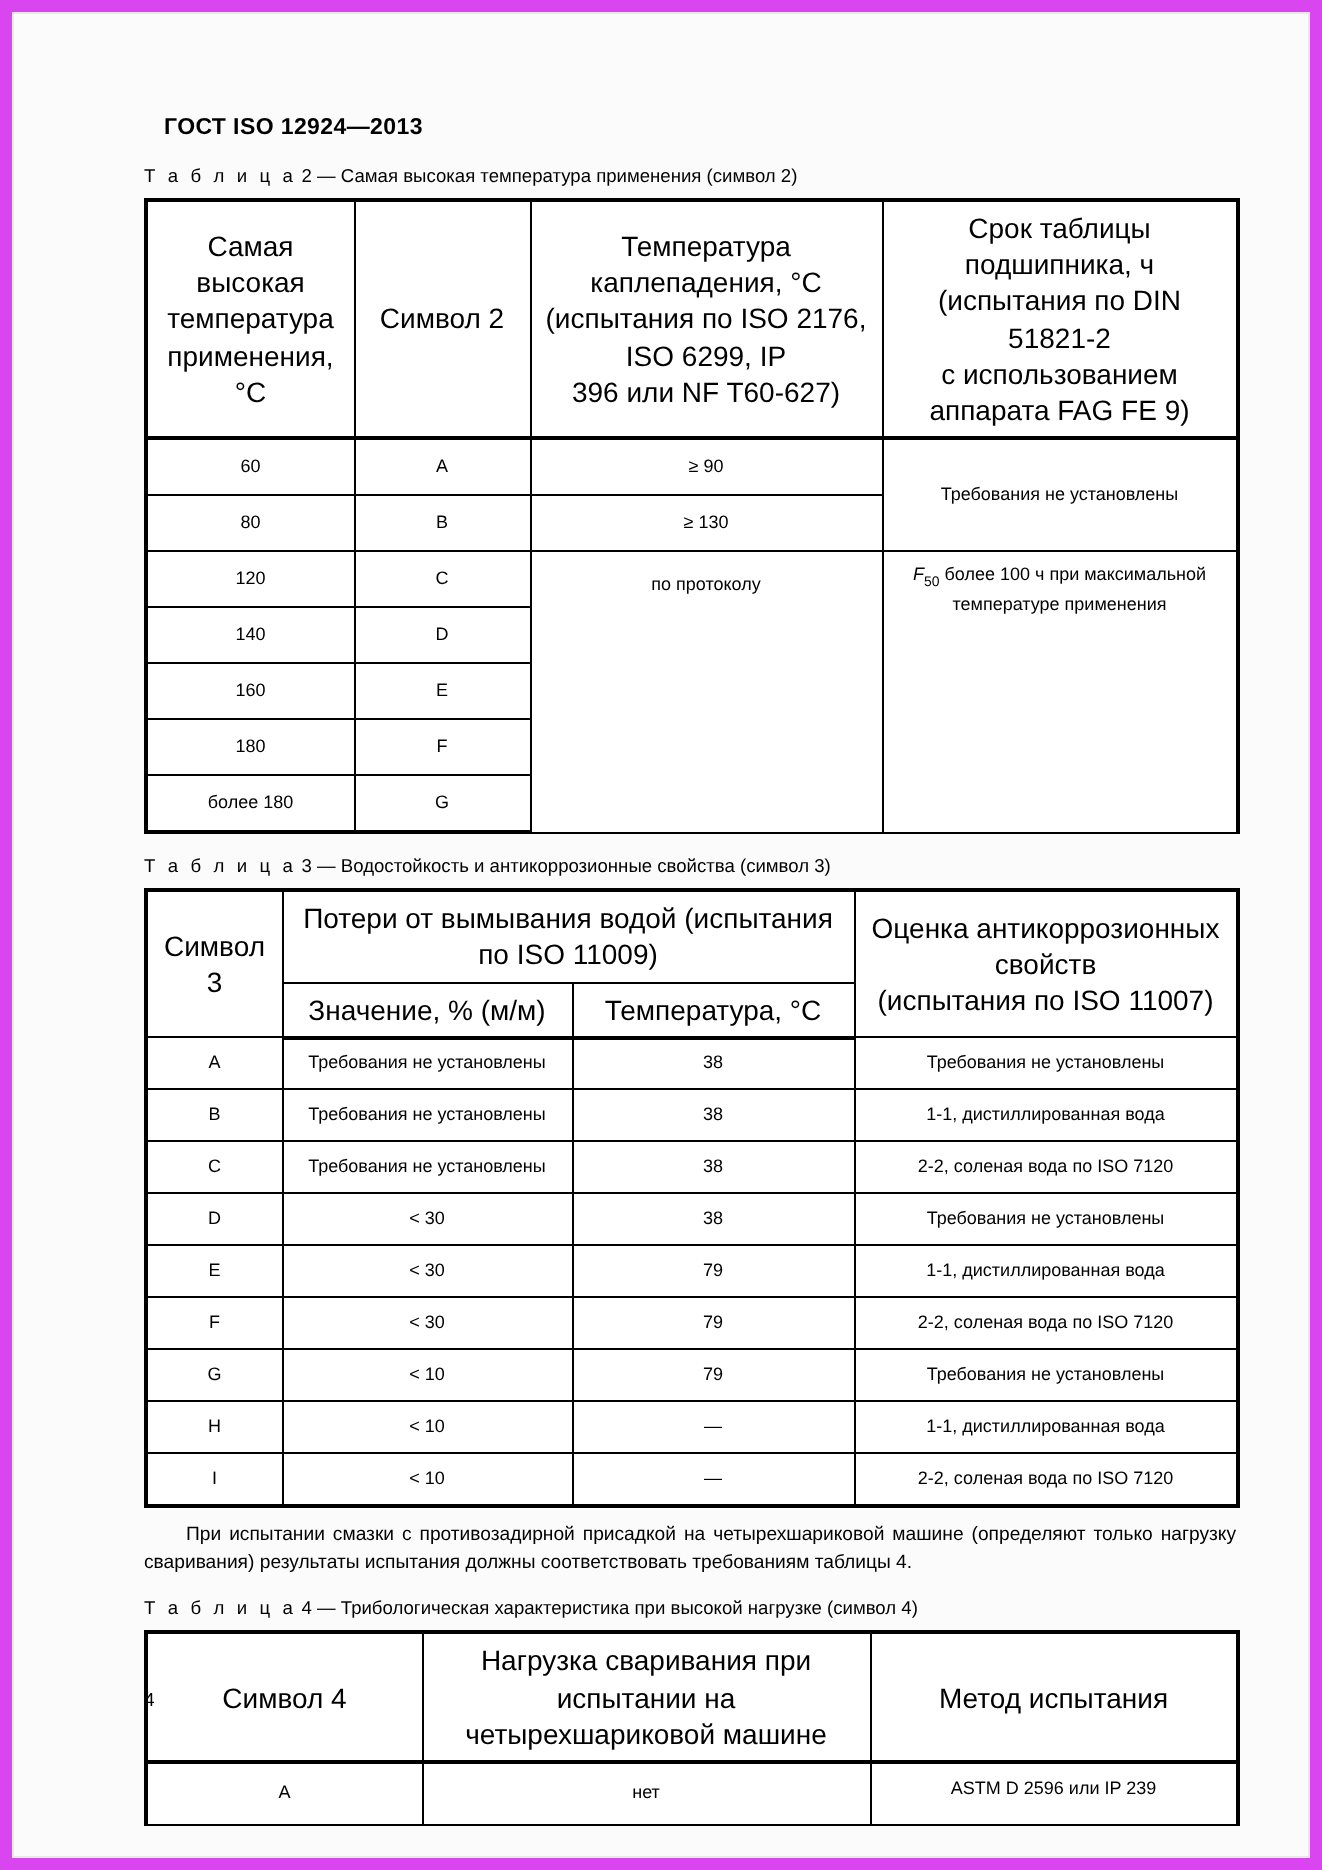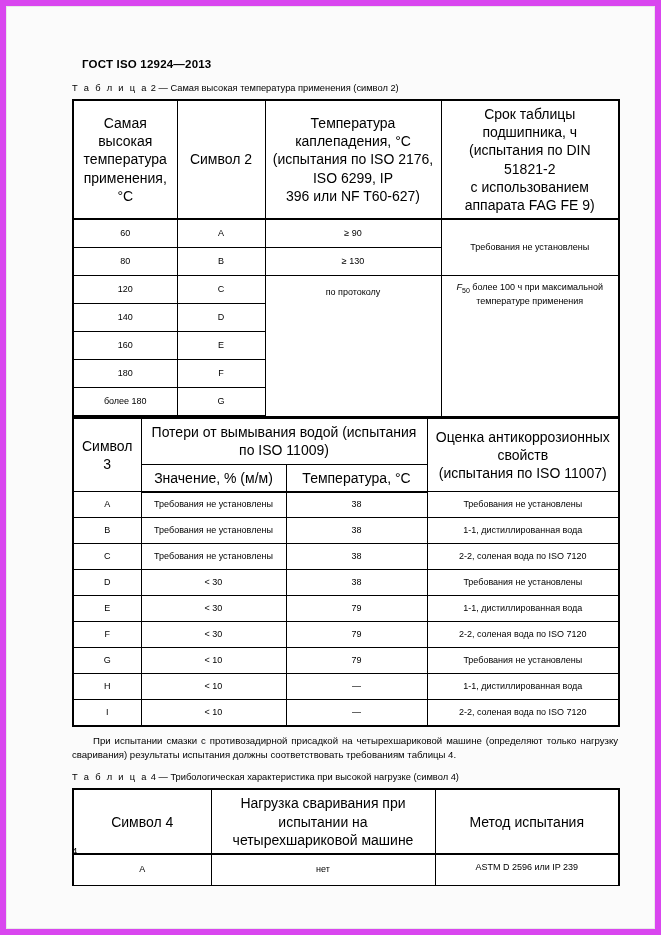--- a/index.html
+++ b/index.html
@@ -191,20 +191,24 @@
           <td>F</td>
         </tr>
         <tr>
           <td class="outer-l outer-b" style="height:21px">более 180</td>
           <td class="outer-b">G</td>
         </tr>
       </tbody>
     </table>
 
 
+    <div class="table-caption">
+      <span class="tw">Т а б л и ц а</span>
+      <span>3 — Водостойкость и антикоррозионные свойства (символ 3)</span>
+    </div>
 
     <table class="gost">
       <colgroup>
         <col style="width:68px">
         <col style="width:145px">
         <col style="width:141px">
         <col style="width:192px">
       </colgroup>
       <tbody>
         <tr class="thead">

